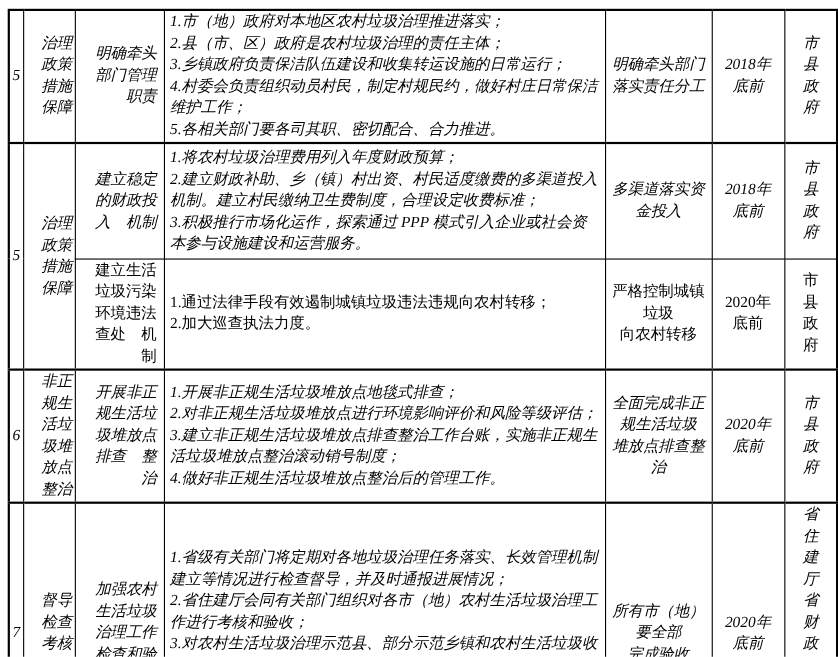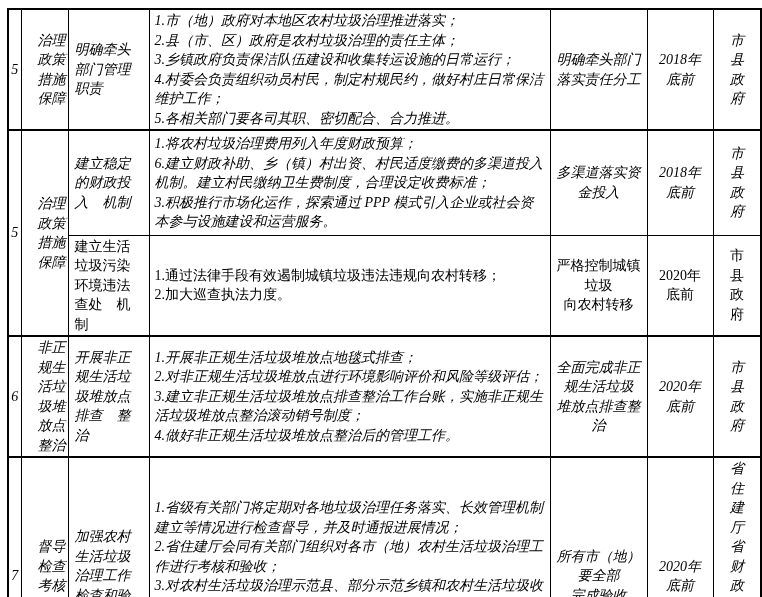--- a/index.html
+++ b/index.html
@@ -23,21 +23,21 @@
     white-space: pre-line;
     font-size: 14px;
     line-height: 19.5px;
     padding: 18px 4px;
     overflow: hidden;
     word-break: break-all;
   }
   tr.group-start td { border-top-width: 2px; font-style: italic; }
   td.num      { text-align: center; padding: 0; }
   td.cat      { text-align: right; padding: 1px 2px; }
-  td.measure  { text-align: left; padding: 1px 6px; }
+  td.measure  { text-align: right; padding: 1px 6px; }
   td.details  { text-align: left; padding: 1px 5px; }
   td.goal     { text-align: center; padding: 16px 4px; }
   td.deadline { text-align: center; }
   td.resp     { text-align: right; padding: 1px 16px; }
 </style>
 </head>
 <body>
 
 <div class="page">
   <table class="policy">
@@ -77,21 +77,21 @@
       <tr class="group-start" style="height:105px">
         <td class="num" rowspan="2">5</td>
         <td class="cat" rowspan="2">治理
 政策
 措施
 保障</td>
         <td class="measure">建立稳定
 的财政投
 入　机制</td>
         <td class="details">1.将农村垃圾治理费用列入年度财政预算；
-6.建立财政补助、乡（镇）村出资、村民适度缴费的多渠道投入机制。建立村民缴纳卫生费制度，合理设定收费标准；
+2.建立财政补助、乡（镇）村出资、村民适度缴费的多渠道投入机制。建立村民缴纳卫生费制度，合理设定收费标准；
 3.积极推行市场化运作，探索通过 PPP 模式引入企业或社会资本参与设施建设和运营服务。</td>
         <td class="goal">多渠道落实资
 金投入</td>
         <td class="deadline">2018年
 底前</td>
         <td class="resp">市县
 政府</td>
       </tr>
       <tr style="height:93px">
         <td class="measure">建立生活

